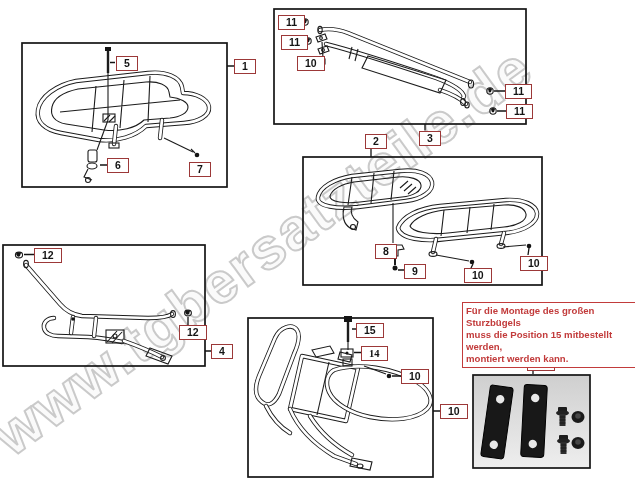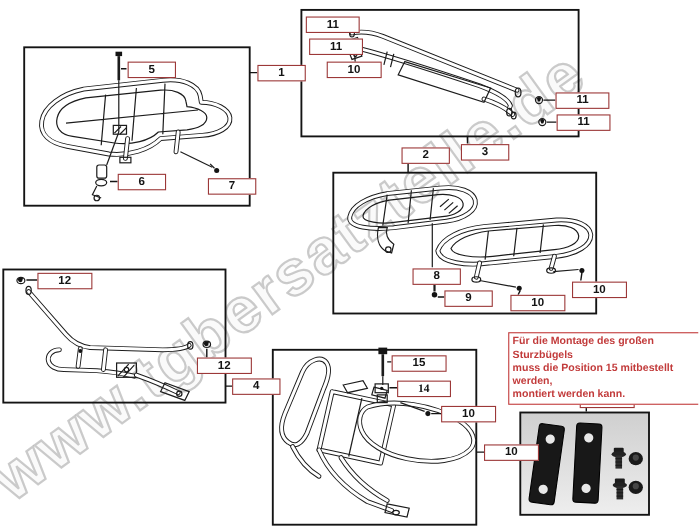--- a/index.html
+++ b/index.html
@@ -10,21 +10,21 @@
     color:rgba(250,250,250,0.9);-webkit-text-stroke:2px rgba(160,160,160,0.55);
     z-index:1;pointer-events:none;}
   .art{position:absolute;left:0;top:0;z-index:2;}
   .tube-o{fill:none;stroke:#1c1c1c;stroke-width:4.4;stroke-linecap:round;stroke-linejoin:round;}
   .tube-i{fill:none;stroke:#ffffff;stroke-width:2.7;stroke-linecap:round;stroke-linejoin:round;}
   .thin{fill:none;stroke:#1c1c1c;stroke-width:1.1;}
   .frame-rect{fill:none;stroke:#141414;stroke-width:1.7;}
   .lead{stroke:#141414;stroke-width:1.3;}
   .dot{fill:#141414;stroke:none;}
   .callout{position:absolute;z-index:3;border:1px solid #9c3838;background:#fff;color:#141414;
-    font-size:10.5px;font-weight:600;line-height:13px;padding:0 18px;text-align:center;cursor:pointer;}
+    font-size:10.5px;font-weight:600;line-height:13px;padding:0 7px;text-align:center;cursor:pointer;}
   .note{position:absolute;z-index:3;left:462px;top:302px;width:190px;box-sizing:border-box;
     border:1.5px solid #c23b3b;background:#fff;color:#c23b3b;font-size:9.6px;font-weight:bold;
     line-height:12px;padding:2px 3px;}
 </style>
 </head>
 <body>
 
 <div class="stage">
 
   <div class="watermark">www.tgbersatzteile.de</div>

